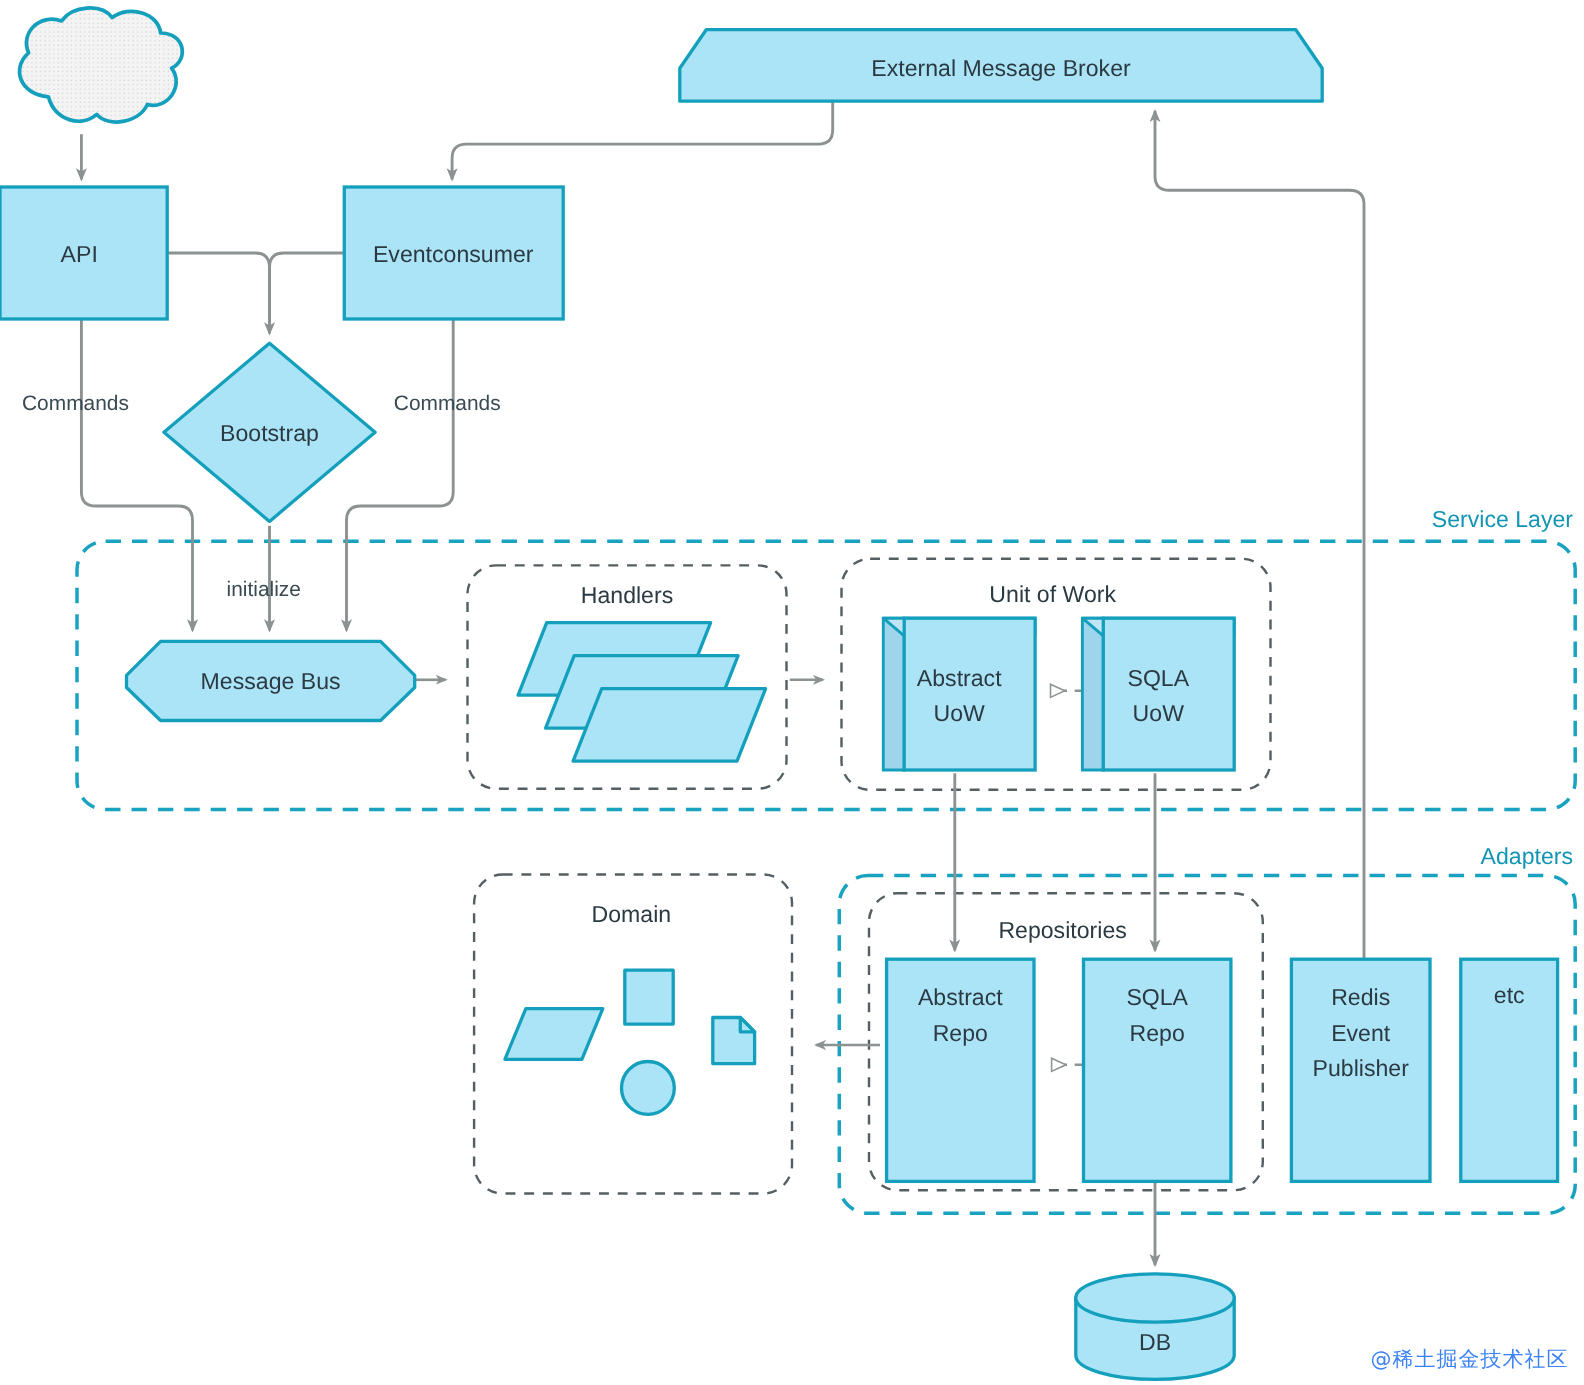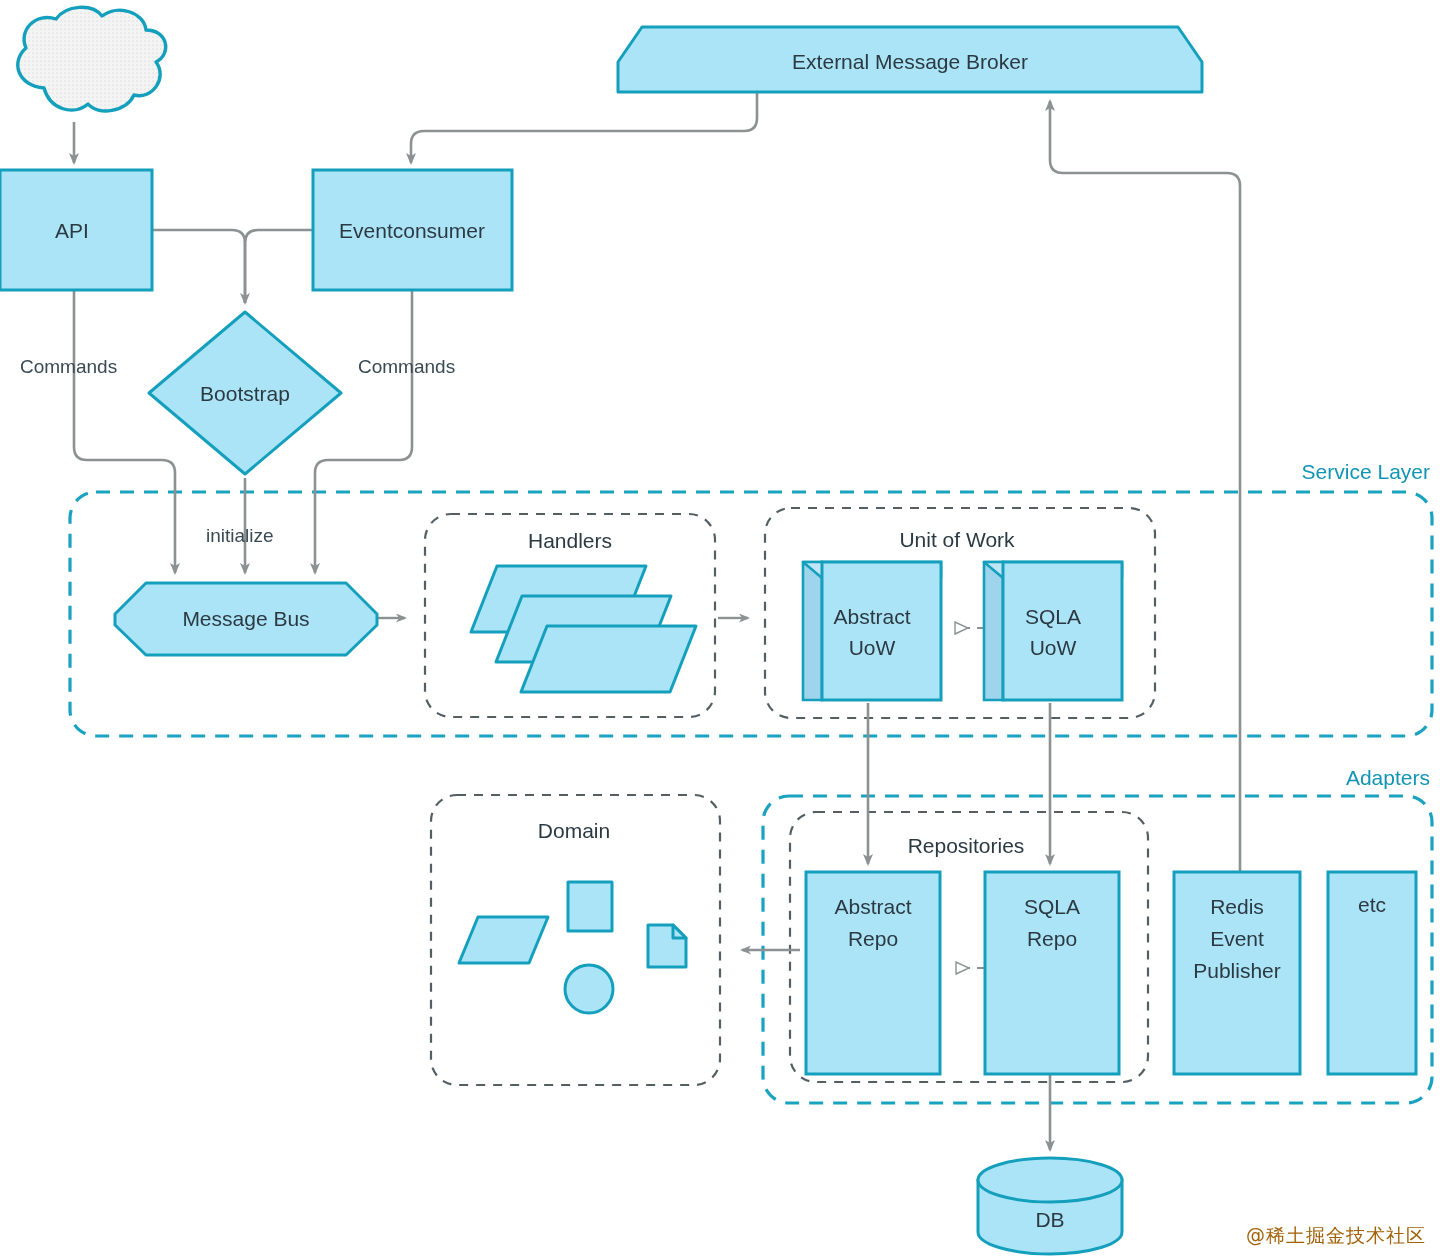--- a/index.html
+++ b/index.html
@@ -2,21 +2,21 @@
 <html><head>
 <meta charset="utf-8">
 <style>
   html,body{margin:0;padding:0;background:#ffffff;}
   body{font-family:"Liberation Sans", sans-serif;}
   #stage{position:relative;width:1440px;height:1259px;background:#fff;overflow:hidden;}
   #diagram{position:absolute;left:0;top:0;width:1440px;height:1259px;}
   .lbl{fill:#2b3a42;font-family:"Liberation Sans", sans-serif;font-size:21px;}
   .lbl-sm{fill:#3a4a52;font-family:"Liberation Sans", sans-serif;font-size:19px;}
   .lbl-layer{fill:#1295b4;font-family:"Liberation Sans", sans-serif;font-size:21px;}
-  .wm{position:absolute;right:14px;bottom:10px;color:#a16207;font-size:19px;
+  .wm{position:absolute;right:14px;bottom:10px;color:#3b82f6;font-size:19px;
       font-family:"DejaVu Sans", sans-serif;letter-spacing:1px;user-select:none;}
 </style>
 </head>
 <body>
 
 <div id="stage">
 
 <svg id="diagram" viewBox="0 0 1440 1259">
   <defs>
     <marker id="arrowSolid" markerWidth="14" markerHeight="14" refX="10" refY="5" orient="auto" markerUnits="userSpaceOnUse">

